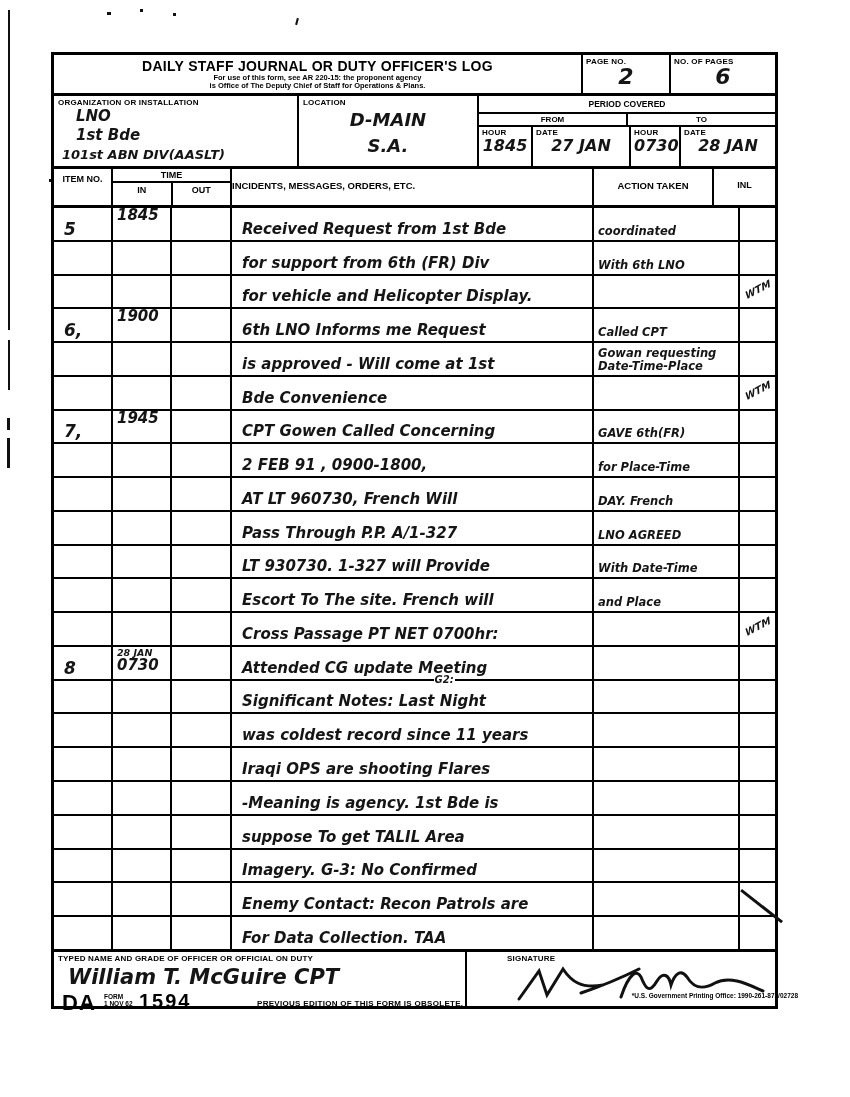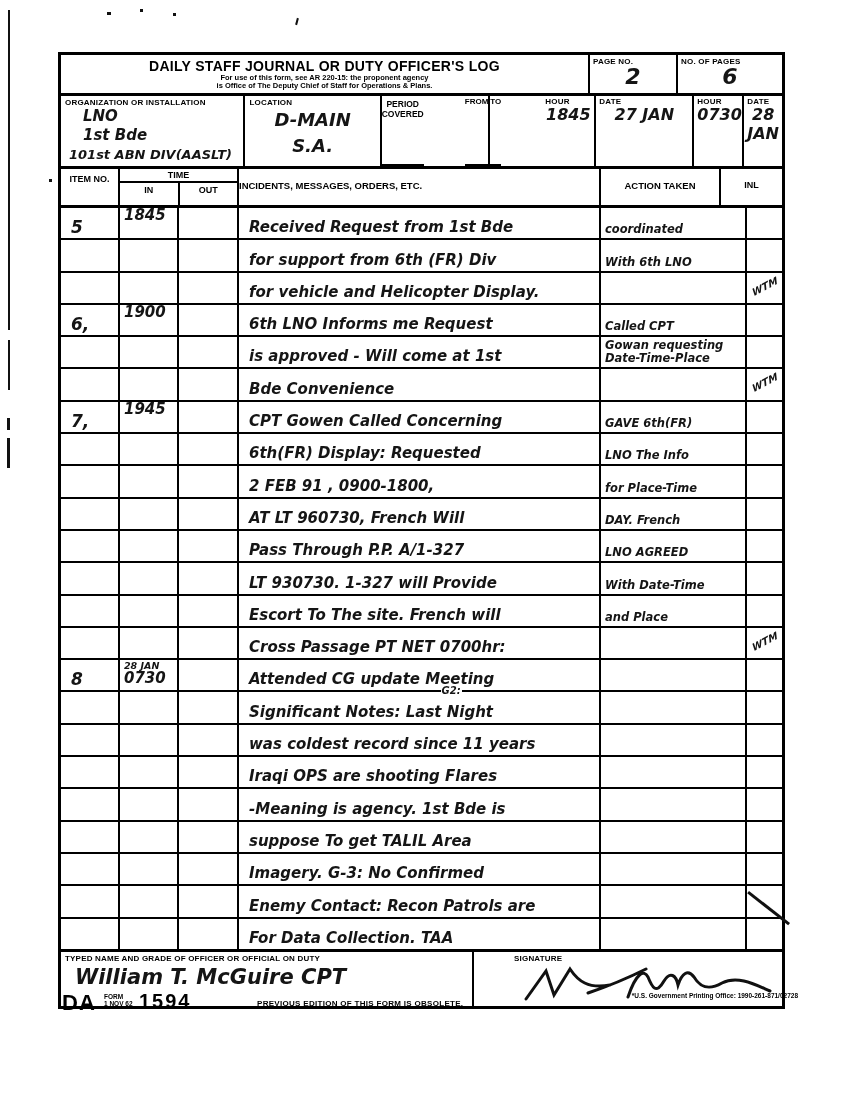--- a/index.html
+++ b/index.html
@@ -1,41 +1,41 @@
 <!DOCTYPE html>
 <html><head>
 <meta charset="utf-8">
 <style>
   html,body{margin:0;padding:0;background:#fff;}
   .page{position:relative;width:850px;height:1097px;background:#fff;overflow:hidden;
         font-family:"Liberation Sans",sans-serif;color:#000;}
   
   .art{position:absolute;background:#111;}
   
-  .form{position:absolute;left:58px;top:52px;width:727px;border:3px solid #000;box-sizing:border-box;background:#fff;}
+  .form{position:absolute;left:51px;top:52px;width:727px;border:3px solid #000;box-sizing:border-box;background:#fff;}
   .cellb{border-right:2px solid #000;box-sizing:border-box;}
   .lbl{font-size:8px;font-weight:700;letter-spacing:.2px;}
   
   .hdr{display:flex;height:38px;border-bottom:3px solid #000;}
   .hdr-title{flex:1;text-align:center;padding-top:3px;}
   .hdr-title .t{font-size:14px;font-weight:700;letter-spacing:.3px;}
   .hdr-title .s{font-size:7.5px;font-weight:700;line-height:8px;}
   .hdr-page{width:88px;padding:2px 3px;}
   .hdr-pages{width:104px;padding:2px 3px;border-right:none;}
   
   .hw{font-family:"DejaVu Sans",sans-serif;font-style:italic;font-weight:600;color:#151515;}
   .big-num{font-size:22px;text-align:center;margin-top:-2px;}
   
   .orow{display:flex;height:70px;border-bottom:3px solid #000;}
   .o-org{width:245px;padding:2px 4px;}
   .o-org .hw{font-size:15px;line-height:19px;margin-left:18px;}
   .o-org .hw.l3{margin-left:4px;font-size:13px;}
   .o-loc{width:180px;padding:2px 4px;}
   .o-loc .hw{font-size:18px;text-align:center;line-height:26px;}
-  .o-per{flex:1;display:flex;flex-direction:row;border-right:none;gap:41px;}
+  .o-per{flex:1;display:flex;flex-direction:column;border-right:none;}
   .per-lab{text-align:center;font-size:8.5px;font-weight:700;padding:3px 0;border-bottom:2px solid #000;}
   .fromto{display:flex;border-bottom:2px solid #000;}
   .fromto div{flex:1;text-align:center;font-size:8px;font-weight:700;padding:1px 0;}
   .fromto .f{border-right:2px solid #000;}
   .hd-row{display:flex;flex:1;}
   .hd-cell{position:relative;padding:1px 3px;box-sizing:border-box;}
   .hd-cell .lbl{position:absolute;top:1px;left:3px;}
   .hd-cell .hw{font-size:16px;margin-top:8px;text-align:center;}
   .w-fh{width:54px;border-right:2px solid #000;}
   .w-fd{width:98px;border-right:2px solid #000;}
@@ -230,28 +230,20 @@
           </div>
           <div class="cell c-out"></div>
           <div class="cell c-inc">CPT Gowen Called Concerning</div>
           <div class="cell c-act">GAVE 6th(FR)</div>
           <div class="cell c-inl"></div>
         </div>
         <div class="trow">
           <div class="cell c-item"></div>
           <div class="cell c-in"></div>
           <div class="cell c-out"></div>
-          <div class="cell c-inc">6th(FR) Display: Requested</div>
-          <div class="cell c-act">LNO The Info</div>
-          <div class="cell c-inl"></div>
-        </div>
-        <div class="trow">
-          <div class="cell c-item"></div>
-          <div class="cell c-in"></div>
-          <div class="cell c-out"></div>
           <div class="cell c-inc">2 FEB 91 , 0900-1800,</div>
           <div class="cell c-act">for Place-Time</div>
           <div class="cell c-inl"></div>
         </div>
         <div class="trow">
           <div class="cell c-item"></div>
           <div class="cell c-in"></div>
           <div class="cell c-out"></div>
           <div class="cell c-inc">AT LT 960730, French Will</div>
           <div class="cell c-act">DAY. French</div>

